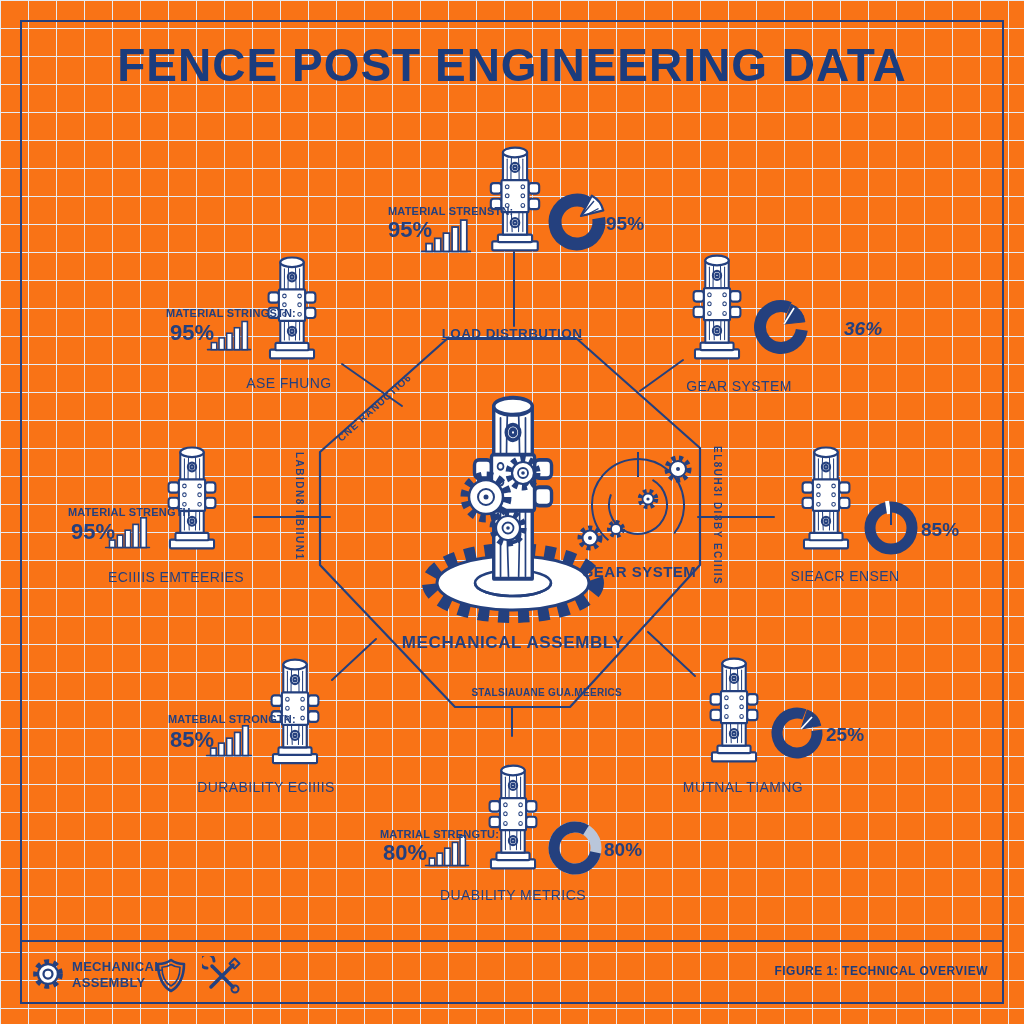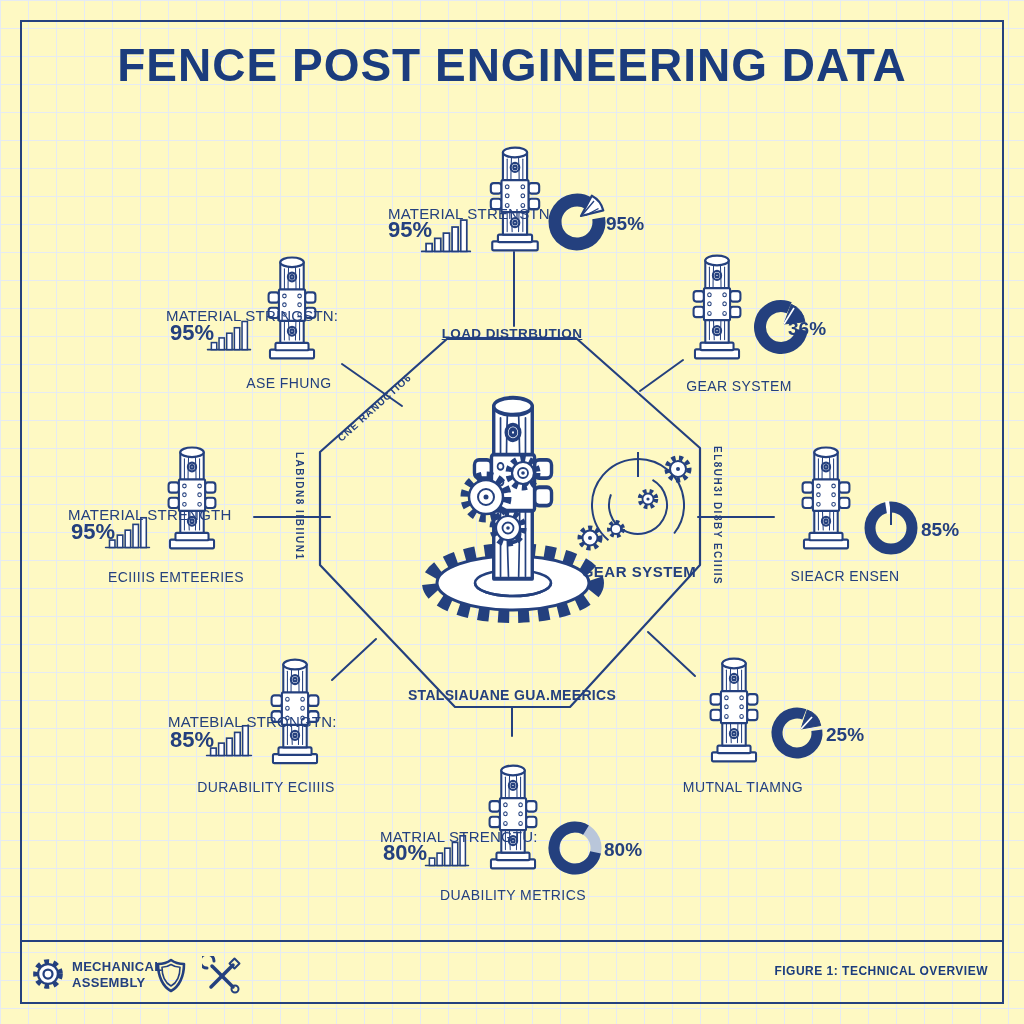--- a/index.html
+++ b/index.html
@@ -1,18 +1,18 @@
 <!DOCTYPE html>
 <html><head>
 <meta charset="utf-8">
 <style>
   html,body{margin:0;padding:0;background:#fff;}
   .page{
     position:relative;width:1024px;height:1024px;overflow:hidden;
-    background:#fef9c3;
+    background:#f97316;
     font-family:"Liberation Sans",sans-serif;
     color:#24407e;
     --ink:#24407e;
   }
   .grid-bg{
     position:absolute;inset:0;
     background-image:
       linear-gradient(#e6ebf3 1px,transparent 1px),
       linear-gradient(90deg,#e6ebf3 1px,transparent 1px);
     background-size:28px 28px;
@@ -24,26 +24,26 @@
   .art{position:absolute;left:0;top:0;width:1024px;height:1024px;}
   .abs{position:absolute;}
   .title{
     left:0;top:38px;width:100%;text-align:center;
     font-size:46px;font-weight:bold;letter-spacing:1px;color:#1b3c7d;
   }
   .subtitle{
     left:0;top:96px;width:100%;text-align:center;
     font-size:20px;font-weight:bold;letter-spacing:1px;color:#1b3c7d;
   }
-  .metric-label{font-size:15px;font-weight:normal;letter-spacing:.2px;white-space:nowrap;}
+  .metric-label{font-size:11px;font-weight:bold;letter-spacing:.2px;white-space:nowrap;}
   .metric-value{font-size:22px;font-weight:bold;}
   .pct{font-size:19px;font-weight:bold;}
   .name{font-size:14px;font-weight:normal;letter-spacing:.4px;text-align:center;white-space:nowrap;}
   .oct-label{font-size:13.5px;font-weight:bold;letter-spacing:.4px;text-align:center;white-space:nowrap;text-decoration:underline;}
-  .oct-label-sm{font-size:14px;font-weight:bold;letter-spacing:.3px;text-align:center;white-space:nowrap;}
+  .oct-label-sm{font-size:10px;font-weight:bold;letter-spacing:.3px;text-align:right;white-space:nowrap;}
   .center-label{font-size:17px;font-weight:bold;letter-spacing:.6px;text-align:center;white-space:nowrap;}
   .gear-label{font-size:15px;font-weight:bold;letter-spacing:.5px;text-align:center;white-space:nowrap;}
   .vlabel{
     writing-mode:vertical-rl;font-size:10px;font-weight:bold;letter-spacing:1.5px;
     white-space:nowrap;
   }
   .dlabel{
     font-size:10px;font-weight:bold;letter-spacing:1px;white-space:nowrap;
     transform:rotate(-42deg);transform-origin:center;
   }
@@ -250,21 +250,21 @@
   <div class="abs title">FENCE POST ENGINEERING DATA</div>
 
   <div class="abs metric-label" style="left:388px;top:205px;">MATERIAL STRENSTN:</div>
   <div class="abs metric-value" style="left:388px;top:217px;">95%</div>
   <div class="abs pct" style="left:606px;top:213px;">95%</div>
 
   <div class="abs metric-label" style="left:166px;top:307px;">MATERIAL STRINGSTN:</div>
   <div class="abs metric-value" style="left:170px;top:320px;">95%</div>
   <div class="abs name" style="left:209px;top:375px;width:160px;">ASE FHUNG</div>
 
-  <div class="abs pct" style="left:788px;top:318px;">36%</div>
+  <div class="abs pct" style="left:844px;top:318px;font-style:italic;">36%</div>
   <div class="abs name" style="left:659px;top:378px;width:160px;">GEAR SYSTEM</div>
 
   <div class="abs metric-label" style="left:68px;top:506px;">MATERIAL STRENGTH</div>
   <div class="abs metric-value" style="left:71px;top:519px;">95%</div>
   <div class="abs name" style="left:76px;top:569px;width:200px;">ECIIIIS EMTEERIES</div>
 
   <div class="abs pct" style="left:921px;top:519px;">85%</div>
   <div class="abs name" style="left:765px;top:568px;width:160px;">SIEACR ENSEN</div>
 
   <div class="abs metric-label" style="left:168px;top:713px;">MATEBIAL STRONGTN:</div>
@@ -278,20 +278,21 @@
   <div class="abs metric-value" style="left:383px;top:840px;">80%</div>
   <div class="abs pct" style="left:604px;top:839px;">80%</div>
   <div class="abs name" style="left:413px;top:887px;width:200px;">DUABILITY METRICS</div>
 
   <div class="abs oct-label" style="left:412px;top:326px;width:200px;">LOAD DISTRBUTION</div>
   <div class="abs dlabel" style="left:302px;top:402px;width:145px;text-align:center;">CNE RANUCTIO6</div>
   <div class="abs vlabel" style="left:294px;top:452px;height:132px;">LABIDN8 IIBIIUN1</div>
   <div class="abs vlabel" style="left:712px;top:446px;height:140px;">EL8UH3I DI8BY ECIIIIS</div>
   <div class="abs oct-label-sm" style="left:402px;top:687px;width:220px;">STALSIAUANE GUA.MEERICS</div>
   <div class="abs gear-label" style="left:564px;top:563px;width:150px;">GEAR SYSTEM</div>
+  <div class="abs center-label" style="left:398px;top:633px;width:230px;">MECHANICAL ASSEMBLY</div>
 
   <div class="footer-line"></div>
 
   <svg class="abs" style="left:30px;top:956px;" width="36" height="36" viewBox="-20 -20 40 40">
     <g stroke="#24407e">
       <circle r="13" fill="none" stroke-width="7" stroke-dasharray="5 4.5"></circle>
       <circle r="11" fill="#fff" stroke-width="2.5"></circle>
       <circle r="5" fill="none" stroke-width="2.5"></circle>
     </g>
   </svg>

